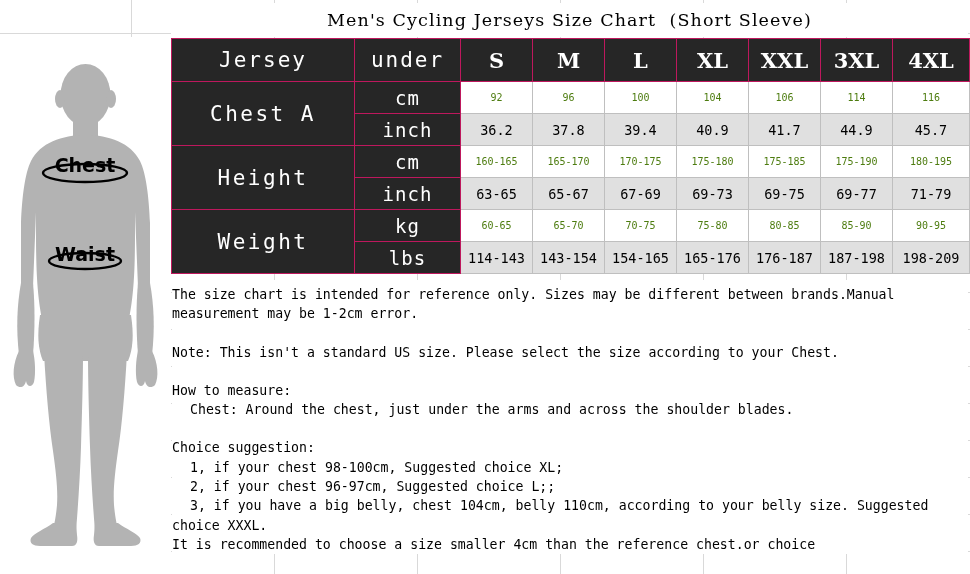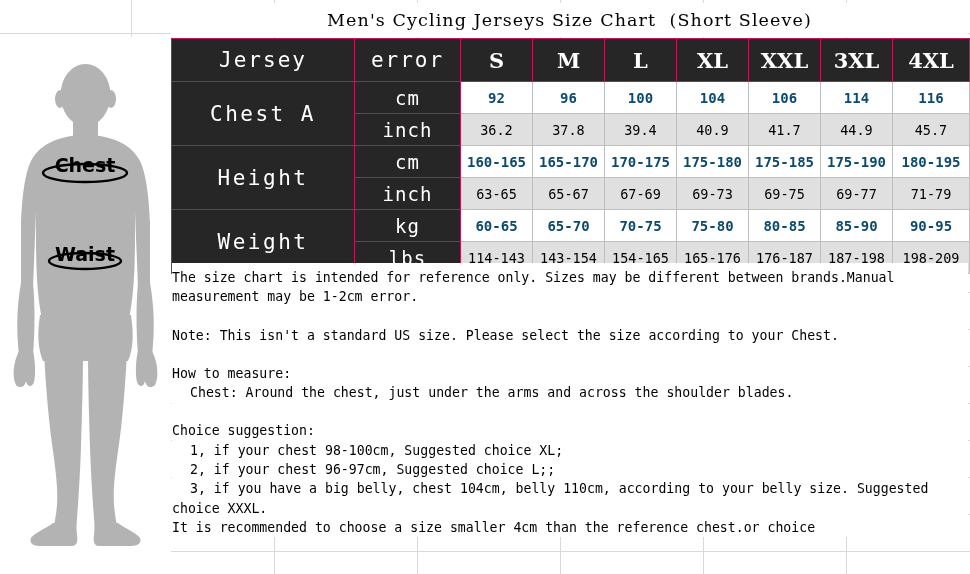--- a/index.html
+++ b/index.html
@@ -107,40 +107,40 @@
     height: 42px;
   }
   .unit-cell {
     font-family: "DejaVu Sans Mono", "Liberation Mono", monospace;
     font-size: 19px;
     letter-spacing: 1px;
     height: 31px;
   }
   .val-cm {
     background: #ffffff;
-    color: #0c4a6e;
-    font-size: 14px;
-    font-weight: 700;
+    color: #4d7c0f;
+    font-size: 10px;
+    font-weight: 400;
     height: 31px;
     border-color: #bfbfbf !important;
   }
   .val-in {
     background: #e0e0e0;
     color: #000000;
     font-size: 13.5px;
     font-weight: 400;
     height: 31px;
     border-color: #bfbfbf !important;
   }
 
   
   #notes {
     position: absolute;
     left: 172px;
-    top: 263px;
+    top: 280px;
     width: 796px;
     background: #ffffff;
     font-family: "DejaVu Sans Mono", "Liberation Mono", monospace;
     font-size: 13.2px;
     line-height: 19.3px;
     color: #000000;
     padding-top: 5px;
   }
   .np { margin: 0; }
   .gap { height: 19px; }
@@ -233,21 +233,21 @@
       <col style="width:72px">
       <col style="width:72px">
       <col style="width:72px">
       <col style="width:72px">
       <col style="width:72px">
       <col style="width:77px">
     </colgroup>
     <tbody>
       <tr>
         <td class="dark hdr-label">Jersey</td>
-        <td class="dark hdr-label">error</td>
+        <td class="dark hdr-label">under</td>
         <td class="dark hdr-size">S</td>
         <td class="dark hdr-size">M</td>
         <td class="dark hdr-size">L</td>
         <td class="dark hdr-size">XL</td>
         <td class="dark hdr-size">XXL</td>
         <td class="dark hdr-size">3XL</td>
         <td class="dark hdr-size">4XL</td>
       </tr>
 
       <tr>

